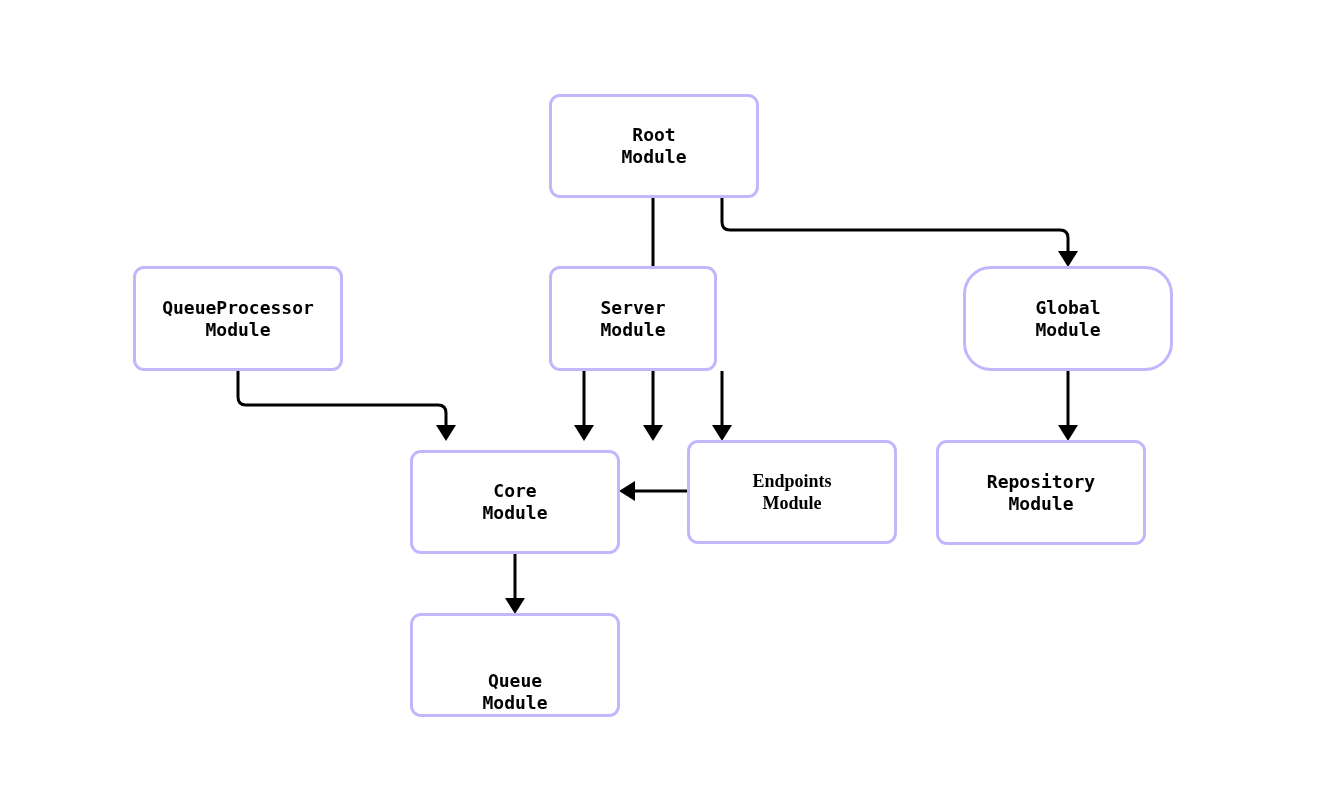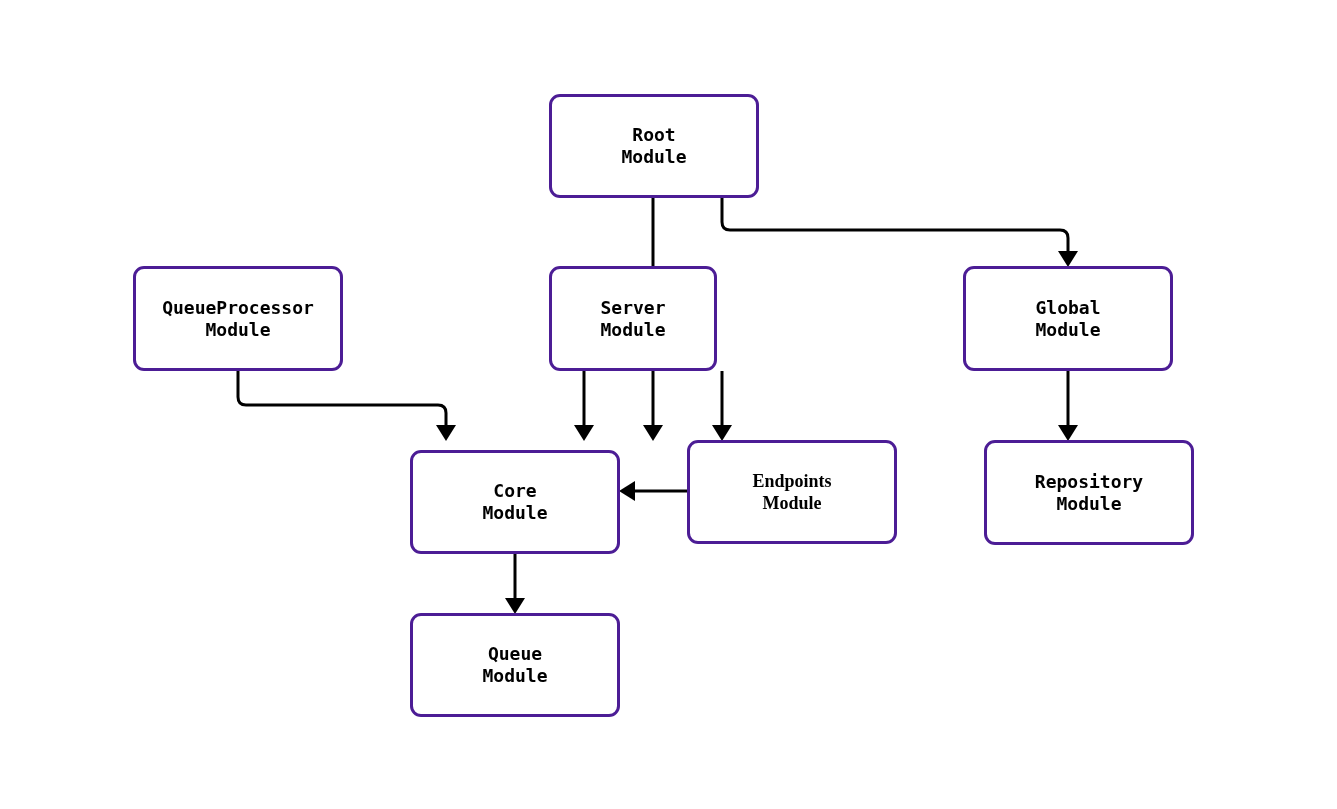--- a/index.html
+++ b/index.html
@@ -28,21 +28,21 @@
     height: 809px;
     pointer-events: none;
   }
   .node {
     position: absolute;
     box-sizing: border-box;
     display: flex;
     align-items: center;
     justify-content: center;
     background: #ffffff;
-    border: 3px solid #4c1d95;
+    border: 3px solid #c4b5fd;
     border-radius: 11px;
     z-index: 2;
   }
   .node-label {
     text-align: center;
     font-size: 18px;
     line-height: 22px;
     font-weight: 700;
     color: #000000;
     letter-spacing: 0px;
@@ -106,38 +106,38 @@
   <div class="node" style="left:133px; top:266px; width:210px; height:105px;justify-content:center;">
     <div class="node-label">QueueProcessor
 Module</div>
   </div>
 
   <div class="node" style="left:549px; top:266px; width:168px; height:105px;">
     <div class="node-label">Server
 Module</div>
   </div>
 
-  <div class="node" style="left:963px; top:266px; width:210px; height:105px;">
+  <div class="node" style="left:963px; top:266px; width:210px; height:105px;border-radius:28px;">
     <div class="node-label">Global
 Module</div>
   </div>
 
   <div class="node" style="left:410px; top:440px; width:210px; height:104px;margin-top:10px;">
     <div class="node-label">Core
 Module</div>
   </div>
 
   <div class="node" style="left:687px; top:440px; width:210px; height:104px;font-family:Liberation Serif, serif;">
     <div class="node-label">Endpoints
 Module</div>
   </div>
 
-  <div class="node" style="left:984px; top:440px; width:210px; height:105px;">
+  <div class="node" style="left:936px; top:440px; width:210px; height:105px;">
     <div class="node-label">Repository
 Module</div>
   </div>
 
-  <div class="node" style="left:410px; top:613px; width:210px; height:104px;">
+  <div class="node" style="left:410px; top:613px; width:210px; height:104px;align-items:flex-end;">
     <div class="node-label">Queue
 Module</div>
   </div>
 
 </div>
 
 </body></html>

